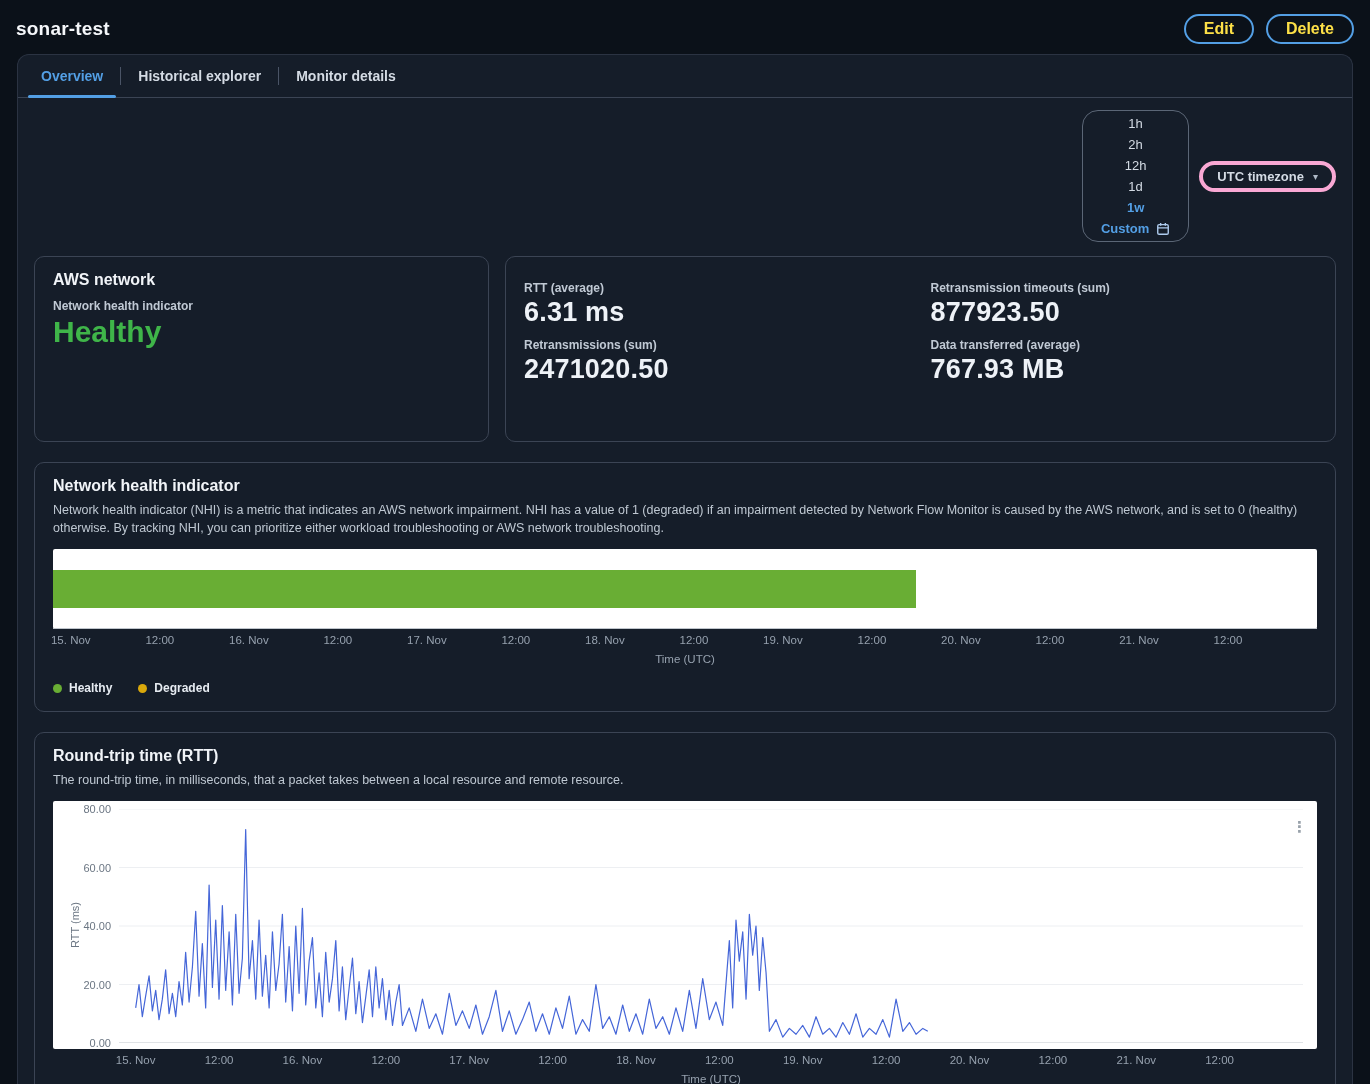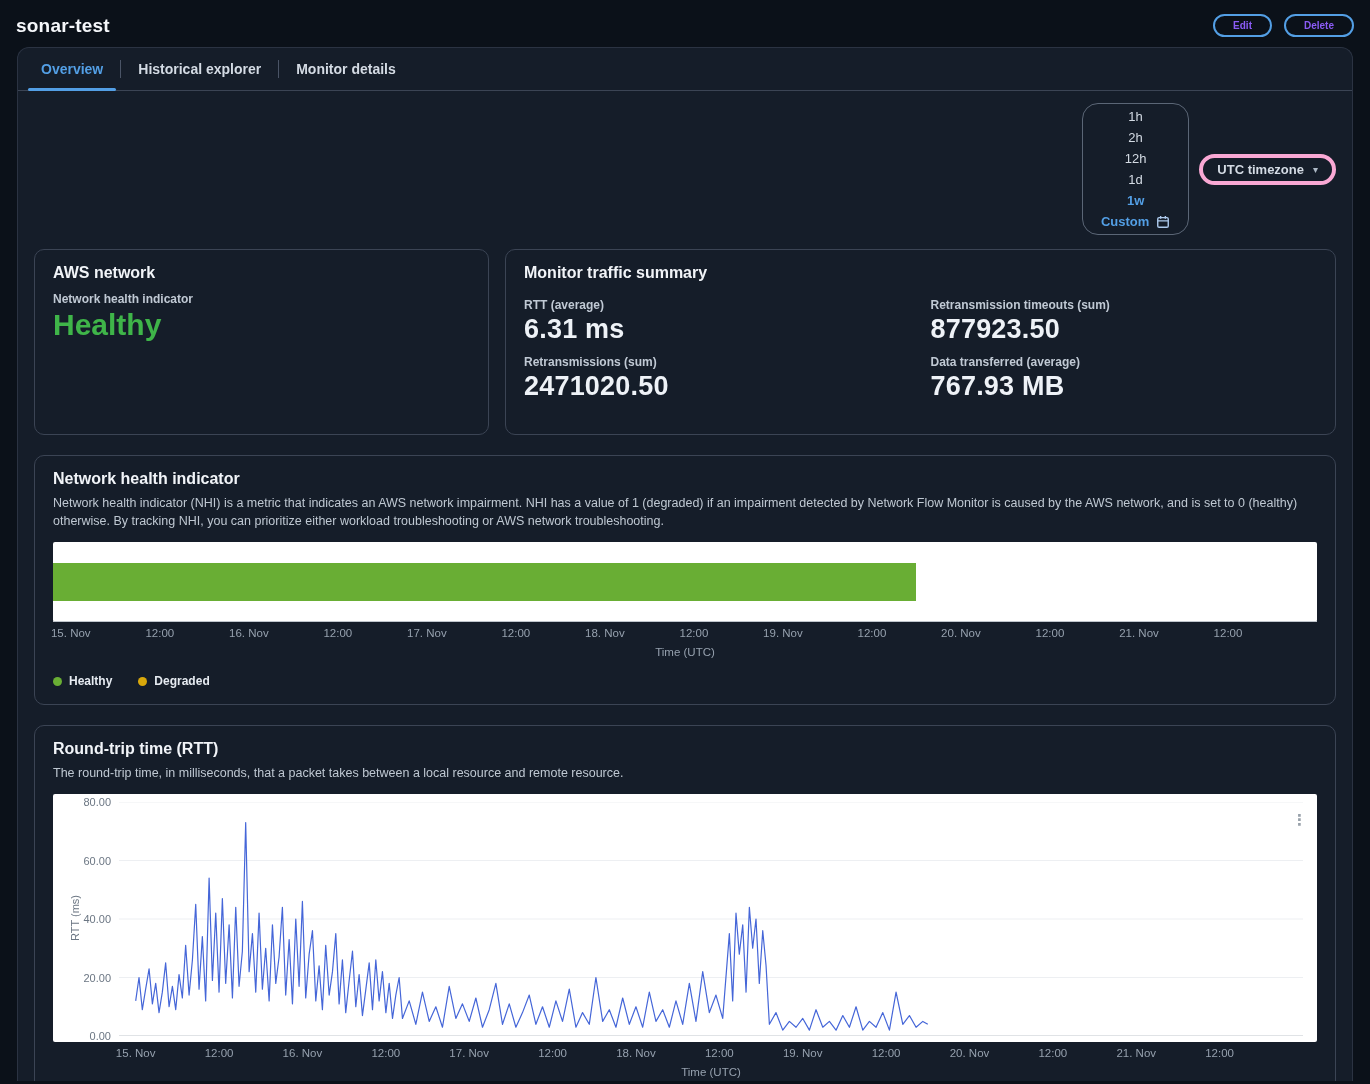--- a/index.html
+++ b/index.html
@@ -6,22 +6,22 @@
   html,body{margin:0;padding:0;}
   body{
     width:1370px;height:1084px;overflow:hidden;
     background:#0b1119;color:#e3e8ee;
     font-family:"Liberation Sans","DejaVu Sans",sans-serif;
   }
   
   .top-header{display:flex;align-items:center;justify-content:space-between;padding:14px 16px 10px;}
   .page-title{font-size:19px;font-weight:700;margin:0;color:#f5f7fa;letter-spacing:.2px;text-align:right;}
   .hdr-buttons{display:flex;gap:12px;}
-  .pill-btn{background:transparent;border:2px solid #539fe5;color:#8b5cf6;font-weight:700;
-    font-size:10px;border-radius:17px;padding:4px 18px;font-family:inherit;cursor:pointer;}
+  .pill-btn{background:transparent;border:2px solid #539fe5;color:#fde047;font-weight:700;
+    font-size:16px;border-radius:17px;padding:4px 18px;font-family:inherit;cursor:pointer;}
   
   .content{margin:0 17px;background:#151d29;border:1px solid #2b3342;border-bottom:none;
     border-radius:12px 12px 0 0;height:1034px;overflow:hidden;}
   
   .tabs{display:flex;align-items:stretch;border-bottom:1px solid #3b4454;padding-left:6px;}
   .tab{position:relative;padding:13px 17px;font-size:14px;font-weight:700;color:#d4dbe4;cursor:pointer;}
   .tab.active{color:#539fe5;}
   .tab.active::after{content:"";position:absolute;left:4px;right:4px;bottom:-1px;height:3px;background:#539fe5;border-radius:3px;}
   .tab-sep{width:1px;background:#4a5466;margin:12px 0;}
   
@@ -116,21 +116,20 @@
   </div>
 
   <div class="summary-row">
     <div class="card aws-card">
       <h2 class="card-title">AWS network</h2>
       <div class="metric-label">Network health indicator</div>
       <div class="status-text" id="status-healthy" style="color: rgb(63, 181, 73);">Healthy</div>
     </div>
 
     <div class="card traffic-card">
-      <h2 class="card-title">Monitor traffic summary</h2>
       <div class="metrics-grid">
         <div>
           <div class="metric-label">RTT (average)</div>
           <div class="metric-value">6.31 ms</div>
         </div>
         <div>
           <div class="metric-label">Retransmission timeouts (sum)</div>
           <div class="metric-value">877923.50</div>
         </div>
         <div>

